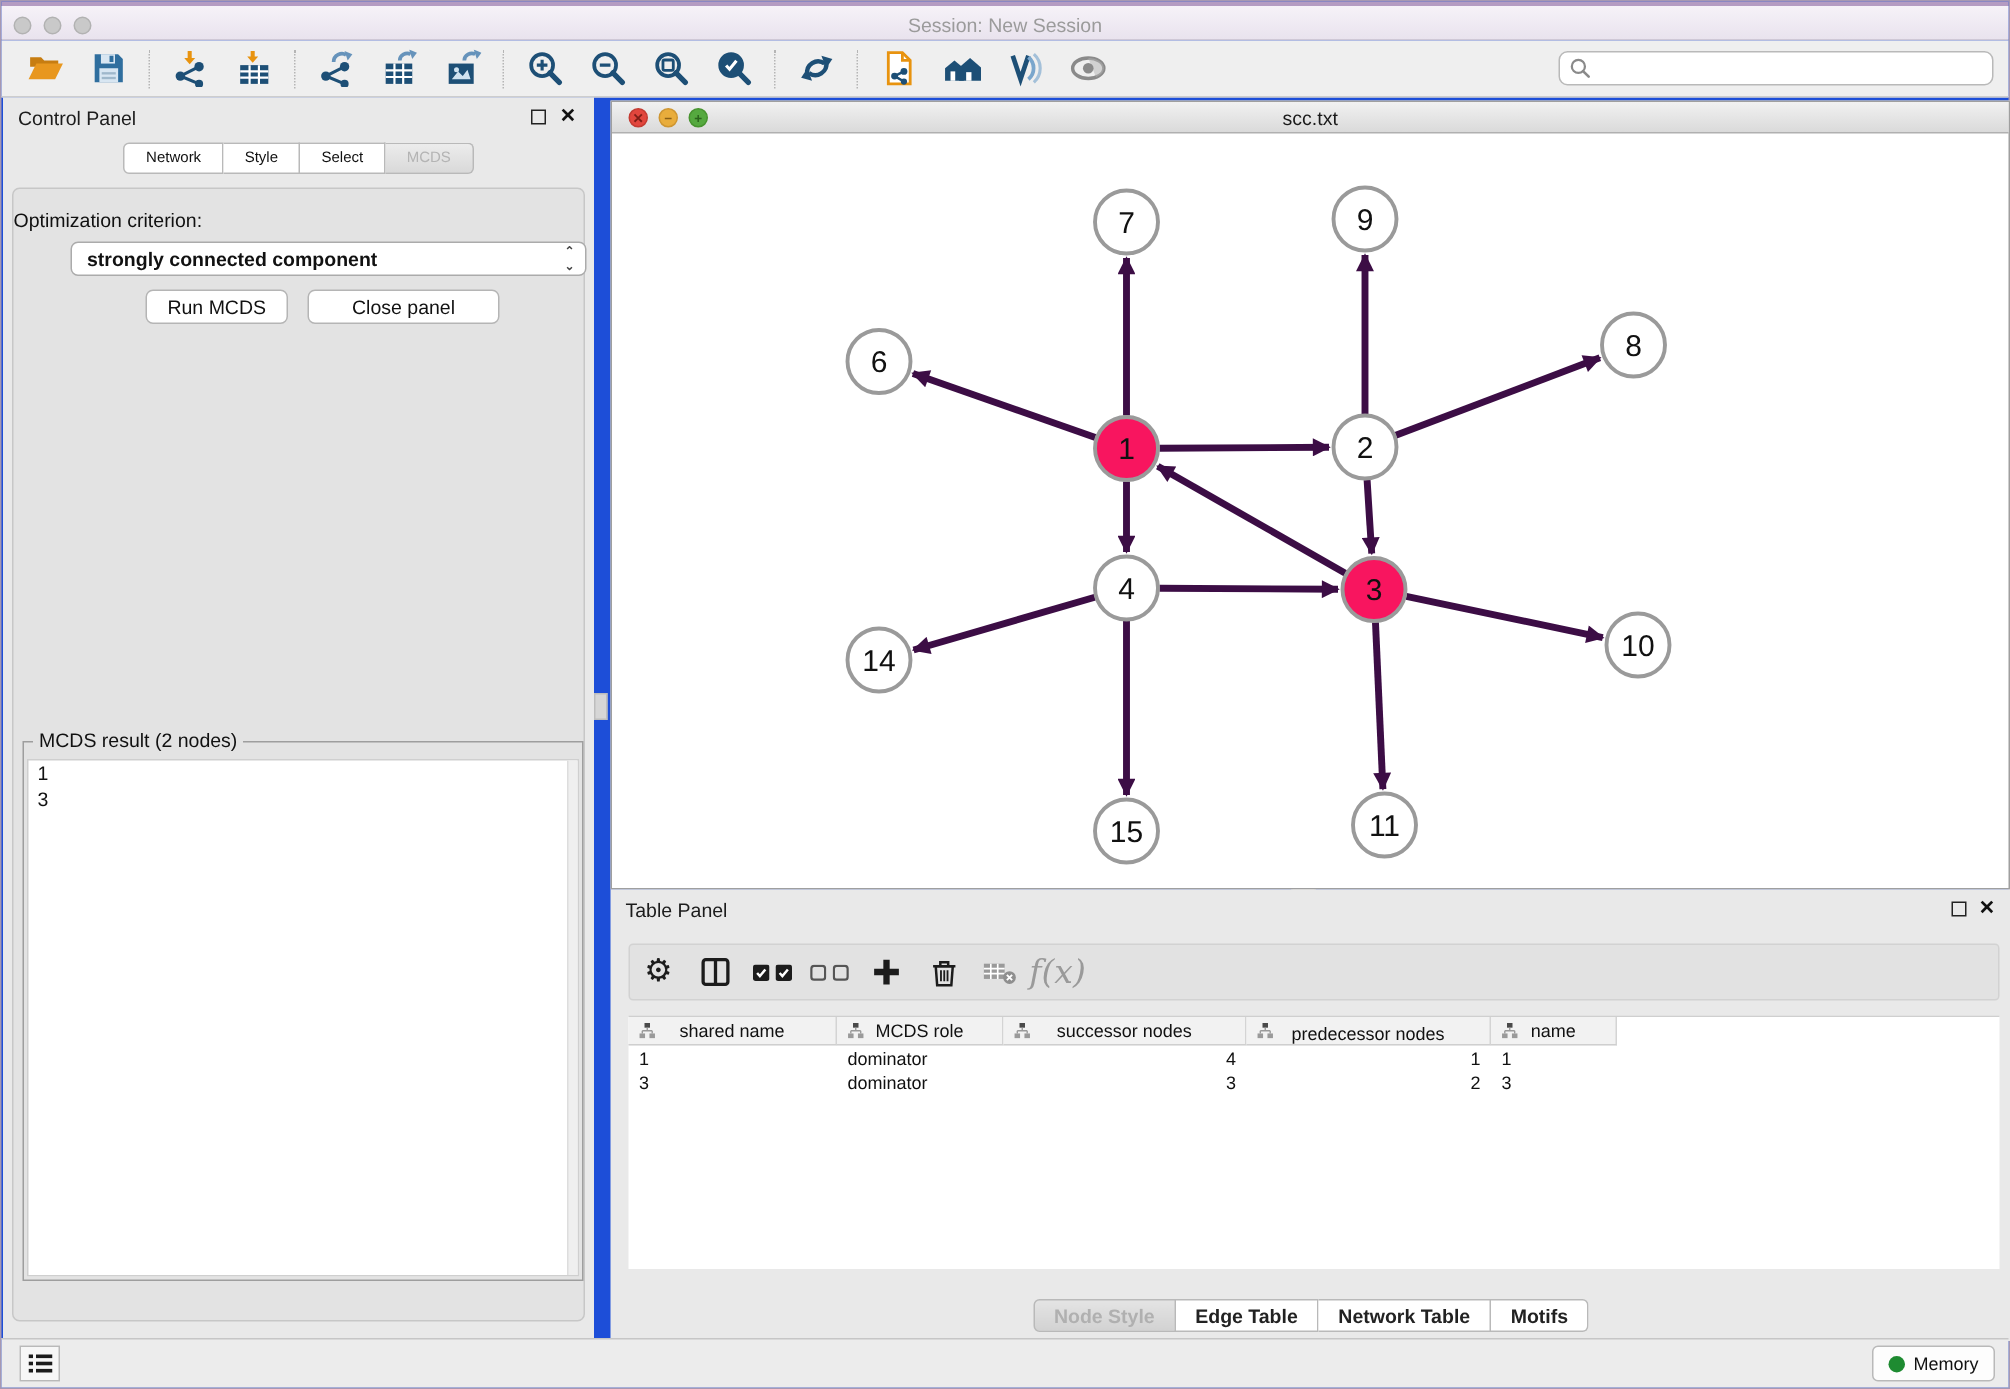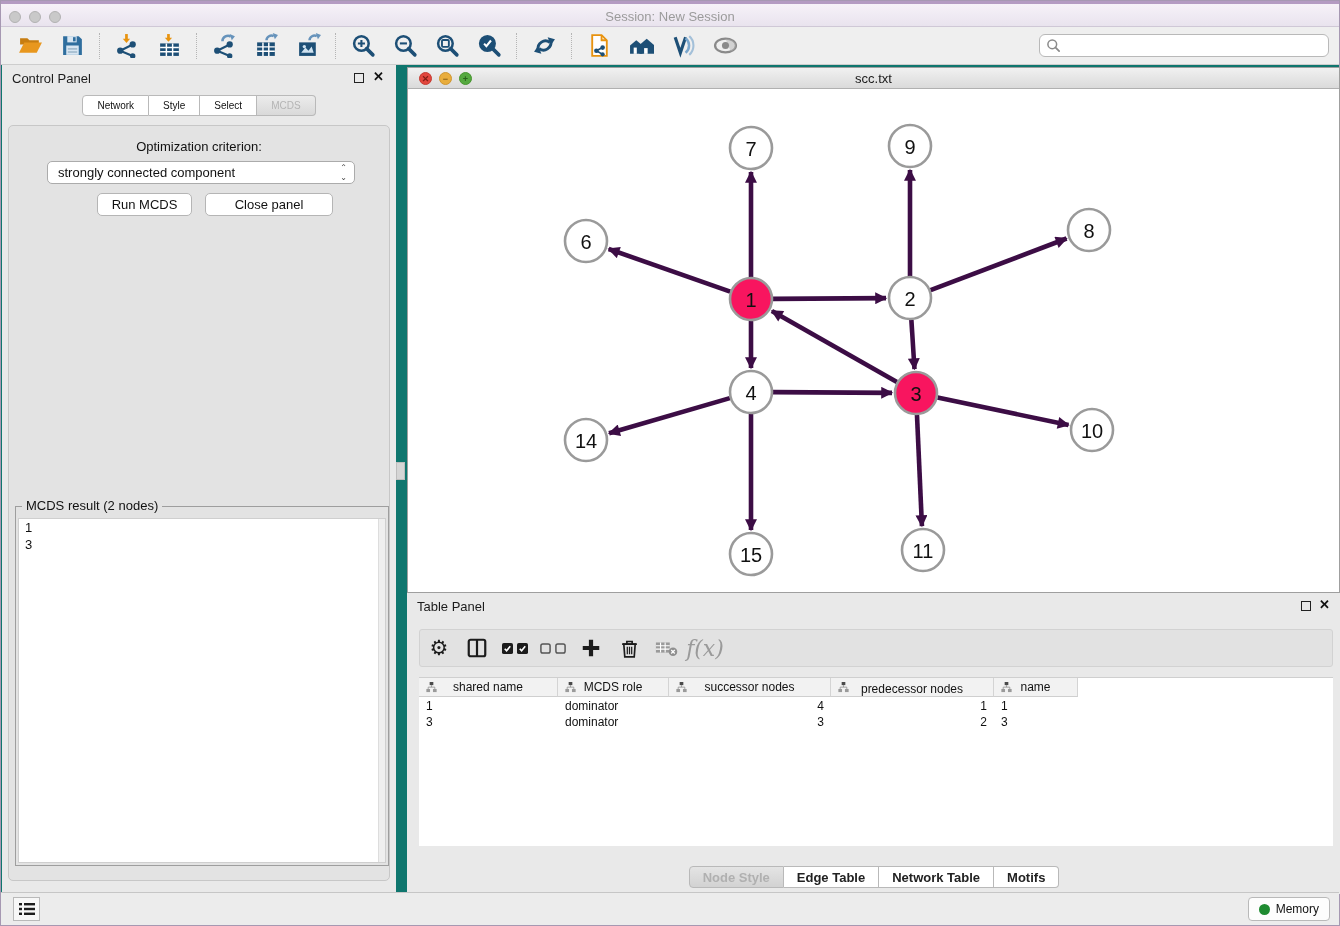--- a/index.html
+++ b/index.html
@@ -1,18 +1,18 @@
 <!DOCTYPE html>
 <html><head>
 <meta charset="utf-8">
 <style>
   * { box-sizing: border-box; margin: 0; padding: 0; }
   html,body { width:1340px; height:926px; overflow:hidden;
     font-family:"Liberation Sans", sans-serif; }
-  .app { position:relative; width:1340px; height:926px; background:#0f766e;
+  .app { position:relative; width:1340px; height:926px; background:#1d4ed8;
     border:1px solid #a698b2;padding-left:47px; }
 
   
   .titlebar { position:absolute; left:0; top:0; width:100%; height:26px;
     background:linear-gradient(#f6f2f8,#e9e3ee); border-top:3px solid #b49bc2;
     border-bottom:1px solid #cfc8d6; }
   .traffic { position:absolute; left:8px; top:7px; display:flex; gap:8px; }
   .tl { width:12px; height:12px; border-radius:50%; background:#c9c9c9;
     border:1px solid #b2b2b2; }
   .app-title { position:absolute; left:0; right:0; top:5px; text-align:center;
@@ -48,34 +48,34 @@
     justify-content:center; }
   .cp-tab { height:21px; padding:0 14px; font-size:10px; line-height:20px;
     background:#fff; border:1px solid #b9b9b9; border-left-width:0;
     color:#111; }
   .cp-tab:first-child { border-left-width:1px; border-radius:4px 0 0 4px; }
   .cp-tab.mcds { background:linear-gradient(#ececec,#d9d9d9); color:#b4b4b4;
     border-radius:0 4px 4px 0; }
 
   .cp-inner { position:absolute; left:6px; top:60px; width:382px; height:756px;
     background:#e3e3e3; border:1px solid #c7c7c7; border-radius:5px; }
-  .opt-label { position:absolute; left:0; width:100%; top:13px; text-align:center;
+  .opt-label { position:absolute; left:0; width:100%; top:13px; text-align:left;
     font-size:13px; color:#111; }
-  .dropdown { position:absolute; left:38px; top:35px; width:308px; height:23px;
+  .dropdown { position:absolute; left:38px; top:35px; width:344px; height:23px;
     background:#fff; border:1px solid #ababab; border-radius:5px; font-size:13px;
-    line-height:21px; padding-left:10px; color:#111; }
+    line-height:21px; padding-left:10px; color:#111;font-weight:bold; }
   .dd-arrows { position:absolute; right:7px; top:1px; font-size:8px; line-height:10px;
     color:#444; text-align:center; }
   .btn { position:absolute; height:23px; background:#fff; border:1px solid #b5b5b5;
     border-radius:5px; font-size:13px; color:#111; text-align:center; line-height:21px; }
   .run-btn { left:88px; top:67px; width:95px; }
   .close-btn { left:196px; top:67px; width:128px; }
 
   .result-group { position:absolute; left:6px; top:368px; width:374px; height:360px;
-    border:1px solid #9e9e9e;margin-top:12px; }
+    border:1px solid #9e9e9e; }
   .result-legend { position:absolute; left:6px; top:-9px; background:#e3e3e3;
     padding:0 4px; font-size:13px; color:#111; }
   .result-area { position:absolute; left:2px; right:2px; top:11px; bottom:2px;
     background:#fff; border:1px solid #cfcfcf; }
   .result-line { font-size:13px; color:#111; padding:1px 0 1px 6px; }
   .result-scroll { position:absolute; right:0; top:0; bottom:0; width:7px;
     background:#efefef; border-left:1px solid #ddd; }
 
   .vdivider-handle { position:absolute; left:395px; top:461px; width:9px; height:18px;
     background:#d6d6d6; border:1px solid #bdbdbd; }

